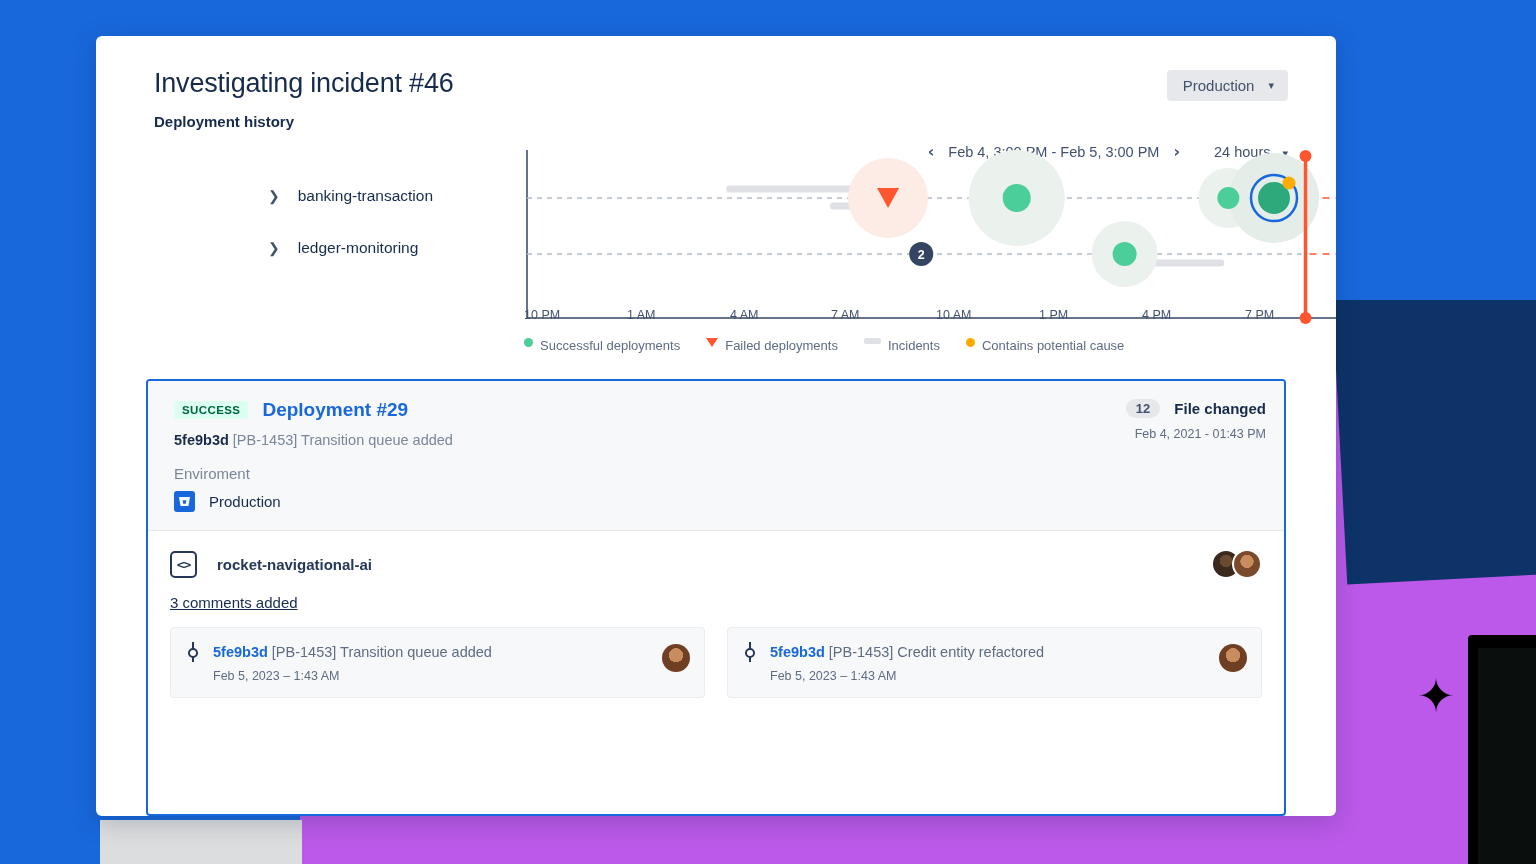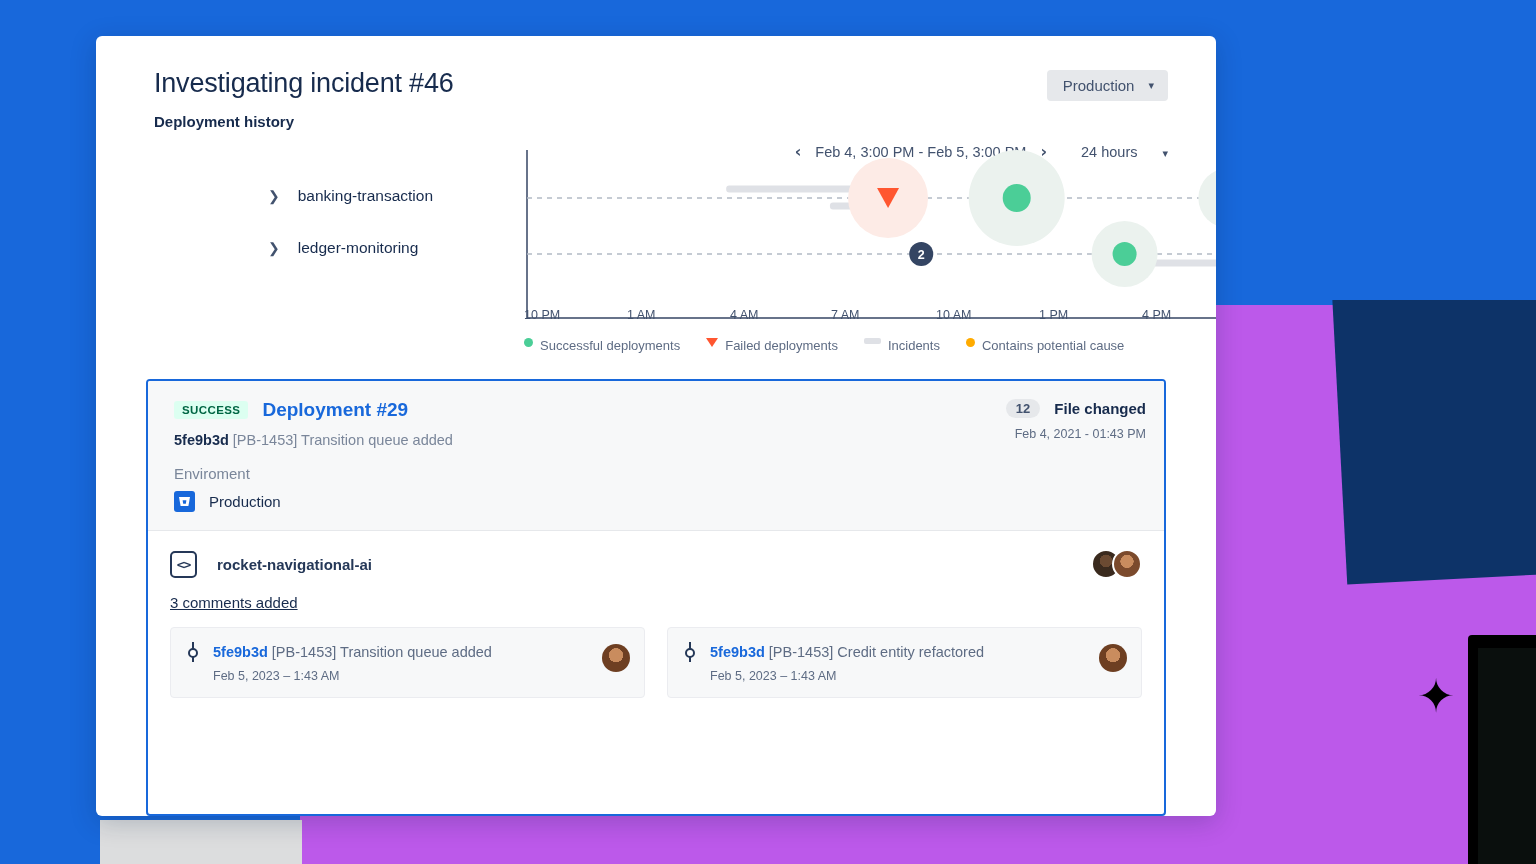--- a/index.html
+++ b/index.html
@@ -39,21 +39,21 @@
     color:#000; font-size:46px; line-height:42px; text-align:center;
     font-family:"DejaVu Sans", sans-serif;
   }
   .bg-graystrip {
     position:absolute; left:100px; top:820px; width:202px; height:44px;
     background:#DCDDDE;
   }
 
   
   .card {
-    position:absolute; left:96px; top:36px; width:1120px; height:780px;
+    position:absolute; left:96px; top:36px; width:1240px; height:780px;
     background:#fff; border-radius:6px;
     box-shadow:0 6px 26px rgba(9,30,66,0.22);
     overflow:hidden;
     display:flex; flex-direction:column;
   }
 
   
   .hdr { padding:32px 40px 0 58px; position:relative; }
   .title {
     font-size:27px; font-weight:400; color:#172B4D; letter-spacing:-0.2px;
@@ -76,21 +76,21 @@
     position:absolute; right:48px; top:108px;
     display:flex; align-items:center; gap:34px;
   }
   .range-nav { display:flex; align-items:center; gap:14px; }
   .arr {
     font-size:16px; color:#42526E; font-weight:700; cursor:pointer;
     font-family:"DejaVu Sans",sans-serif; line-height:1;
   }
   .range-txt { font-size:14.5px; color:#42526E; }
   .hours-select {
-    display:flex; align-items:flex-end; gap:25px;
+    display:flex; align-items:flex-end; gap:12px;
     font-size:14.5px; color:#42526E; cursor:pointer;
   }
 
   
   .chart-wrap {
     position:relative; margin-top:20px; height:215px;
   }
   .svc-labels {
     position:absolute; left:172px; top:34px;
     display:flex; flex-direction:column; gap:28px;

